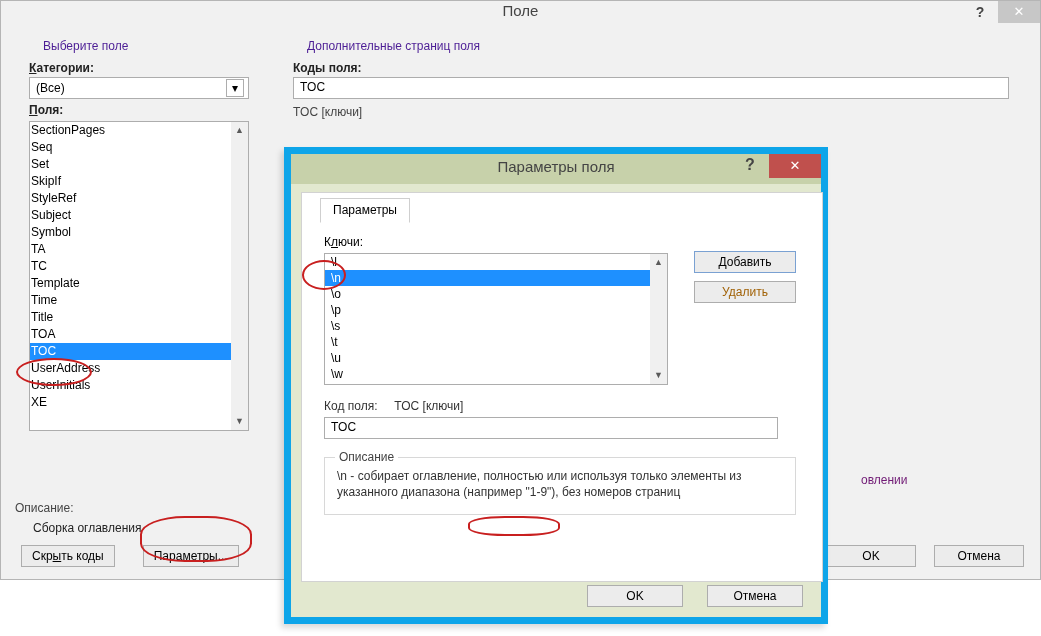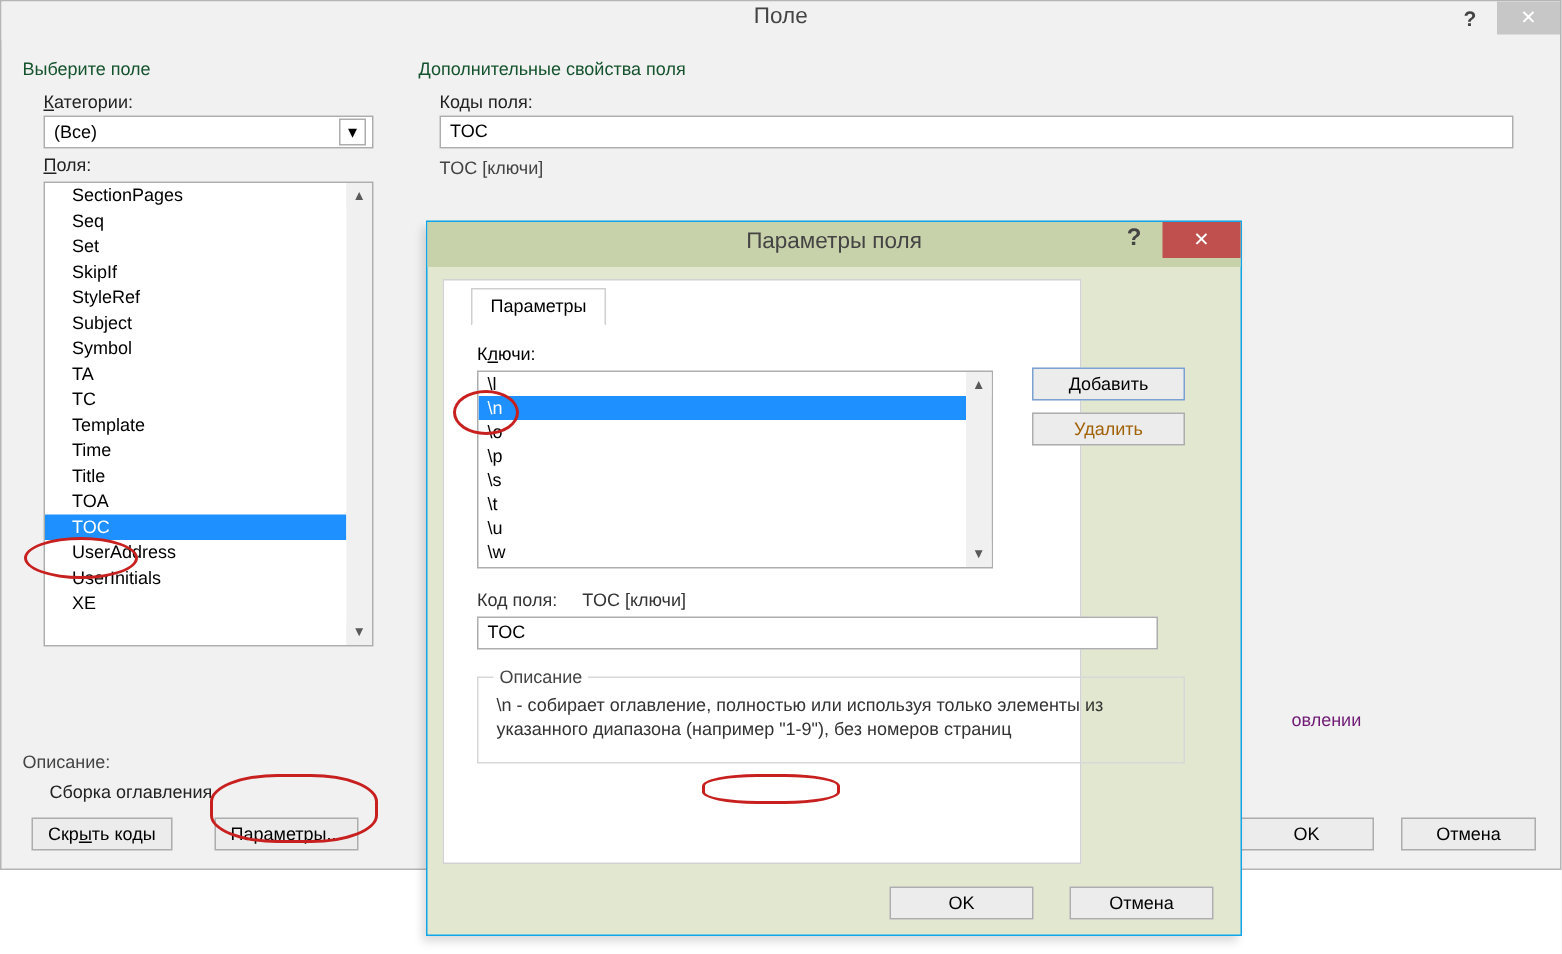--- a/index.html
+++ b/index.html
@@ -7,52 +7,52 @@
 
   
   .main-window { position: absolute; left: 0; top: 0; width: 1041px; height: 580px; border: 1px solid #b5b5b5; background: #f1f1f1; }
   .main-titlebar { height: 26px; background: #f1f1f1; position: relative; }
   .main-title { position: absolute; left: 50%; transform: translateX(-50%); top: 1px; font-size: 15px; color: #444; }
   .title-help { position: absolute; right: 44px; top: 0; width: 32px; height: 22px; text-align: center; font-size: 14px; color: #444; font-weight: bold; line-height: 22px; }
   .title-close { position: absolute; right: 0; top: 0; width: 42px; height: 22px; background: #c7c7c7; color: #fff; text-align: center; line-height: 22px; font-size: 13px; }
 
   .left-pane  { position: absolute; left: 14px; top: 38px; width: 242px; }
   .right-pane { position: absolute; left: 278px; top: 38px; width: 746px; }
-  .section-label { color: #14532d; margin-bottom: 8px; }
-  .lbl { margin: 4px 0 2px 14px; color: #222; }
+  .section-label { color: #4c1d95; margin-bottom: 8px; margin-left: 28px; }
+  .lbl { margin: 4px 0 2px 14px; color: #222; font-weight: bold; }
   .select { margin-left: 14px; width: 220px; height: 22px; border: 1px solid #adadad; background: #fff; display: flex; align-items: center; justify-content: space-between; padding: 0 4px 0 6px; gap: 18px; }
   .select .chev { width: 18px; height: 18px; border: 1px solid #adadad; display: flex; align-items: center; justify-content: center; }
 
   .listbox { margin: 4px 0 0 14px; width: 220px; height: 310px; border: 1px solid #adadad; background: #fff; overflow: hidden; display: flex; }
   .listbox-items { flex: 1; overflow: hidden; }
-  .listbox-items div { padding: 0 18px; line-height: 17px; white-space: nowrap; cursor: default; }
+  .listbox-items div { padding: 0 1px; line-height: 17px; white-space: nowrap; cursor: default; }
   .listbox-items div.selected { background: #1e90ff; color: #fff; }
   .scroll-col { width: 17px; background: #f0f0f0; display: flex; flex-direction: column; justify-content: space-between; }
   .sbtn { height: 17px; background: #f0f0f0; text-align: center; line-height: 17px; color: #5a5a5a; font-size: 9px; }
 
   .textinput { margin-left: 14px; width: 716px; height: 22px; border: 1px solid #adadad; background: #fff; padding: 2px 6px; }
   .ro-text { margin: 6px 0 10px 14px; color: #444; }
 
   .btn { border: 1px solid #adadad; background: #ececec; padding: 3px 10px; min-width: 90px; text-align: center; cursor: default; }
 
   .bottom-btns { position: absolute; bottom: 12px; right: 16px; display: flex; gap: 18px; }
   .left-bottom { position: absolute; bottom: 12px; left: 20px; display: flex; gap: 28px; }
 
   .desc-label-main { position: absolute; left: 14px; top: 500px; color: #444; }
   .desc-body-main  { position: absolute; left: 32px; top: 520px; color: #222; }
   .right-extra-text { position: absolute; left: 860px; top: 472px; color: #701a75; }
 
   
-  .sub-window { position: absolute; left: 284px; top: 147px; width: 544px; height: 477px; background: #e2e8cf; border: 1px solid #0ea5e9; box-shadow: -3px 4px 6px rgba(0,0,0,0.15); }
+  .sub-window { position: absolute; left: 284px; top: 147px; width: 544px; height: 477px; background: #e2e8cf; border: 7px solid #0ea5e9; box-shadow: -3px 4px 6px rgba(0,0,0,0.15); }
   .sub-titlebar { height: 30px; position: relative; background: #c7d1aa; }
   .sub-title { position: absolute; left: 50%; transform: translateX(-50%); top: 4px; font-size: 15px; color: #444; }
   .sub-help { position: absolute; right: 54px; top: 0; width: 34px; height: 24px; text-align: center; font-weight: bold; line-height: 22px; font-size: 16px; color: #444; }
   .sub-close { position: absolute; right: 0; top: 0; width: 52px; height: 24px; background: #c0504d; color: #fff; text-align: center; line-height: 24px; font-size: 13px; }
 
-  .sub-body { position: absolute; left: 10px; top: 38px; width: 426px; height: 390px; background: #fff; border: 1px solid #d2d2d2; }
+  .sub-body { position: absolute; left: 10px; top: 38px; width: 522px; height: 390px; background: #fff; border: 1px solid #d2d2d2; }
   .tab-strip { position: absolute; left: 18px; top: -1px; display:flex; }
   .tab { border: 1px solid #cfcfcf; border-bottom: 1px solid #fff; background: #fff; padding: 4px 12px 5px 12px; margin-top: 6px; }
 
   .inner { position: absolute; left: 22px; top: 42px; width: 480px; }
   .switch-box { width: 344px; height: 132px; border: 1px solid #adadad; background: #fff; display:flex; }
   .switch-items { flex:1; overflow:hidden; }
   .switch-items div { padding: 0 6px; line-height: 16px; }
   .switch-items div.selected { background: #1e90ff; color: #fff; }
 
   .side-btns { position: absolute; left: 392px; top: 58px; display:flex; flex-direction:column; gap: 8px; }
@@ -116,21 +116,21 @@
           <div>XE</div>
         </div>
       <div class="scroll-col">
         <div class="sbtn">▲</div>
         <div class="sbtn">▼</div>
       </div>
     </div>
   </div>
 
   <div class="right-pane">
-    <div class="section-label">Дополнительные свойства поля</div>
+    <div class="section-label">Дополнительные страниц поля</div>
     <div class="lbl">Коды поля:</div>
     <div class="textinput">TOC</div>
     <div class="ro-text">TOC [ключи]</div>
   </div>
 
   <div class="desc-label-main">Описание:</div>
   <div class="desc-body-main">Сборка оглавления</div>
   <div class="right-extra-text">овлении</div>
 
   <div class="left-bottom">

